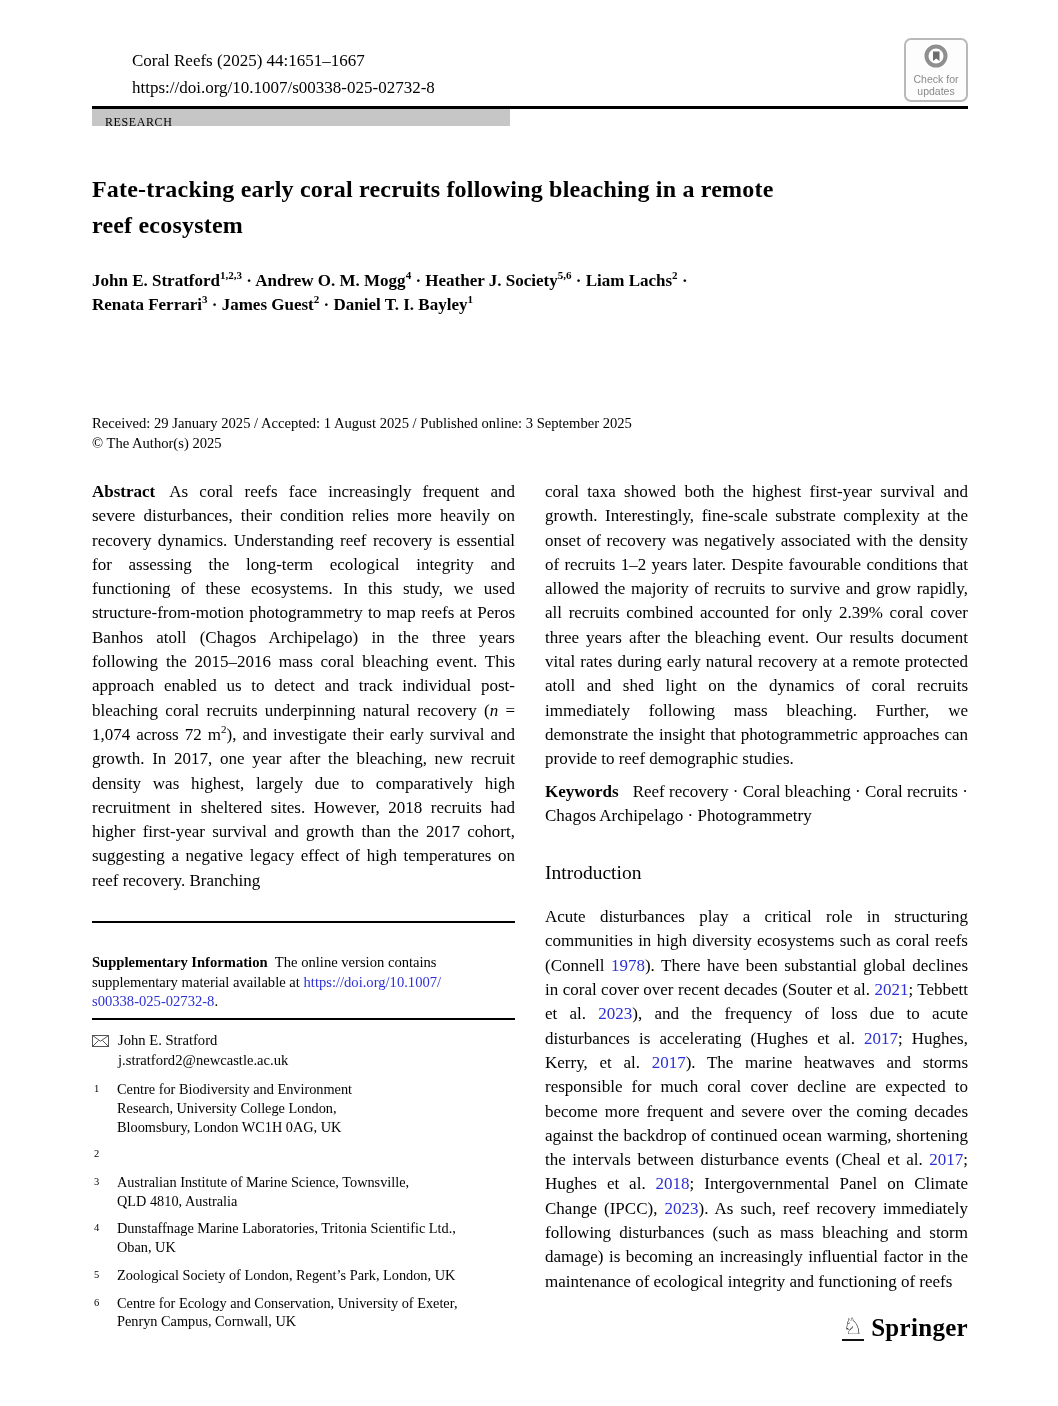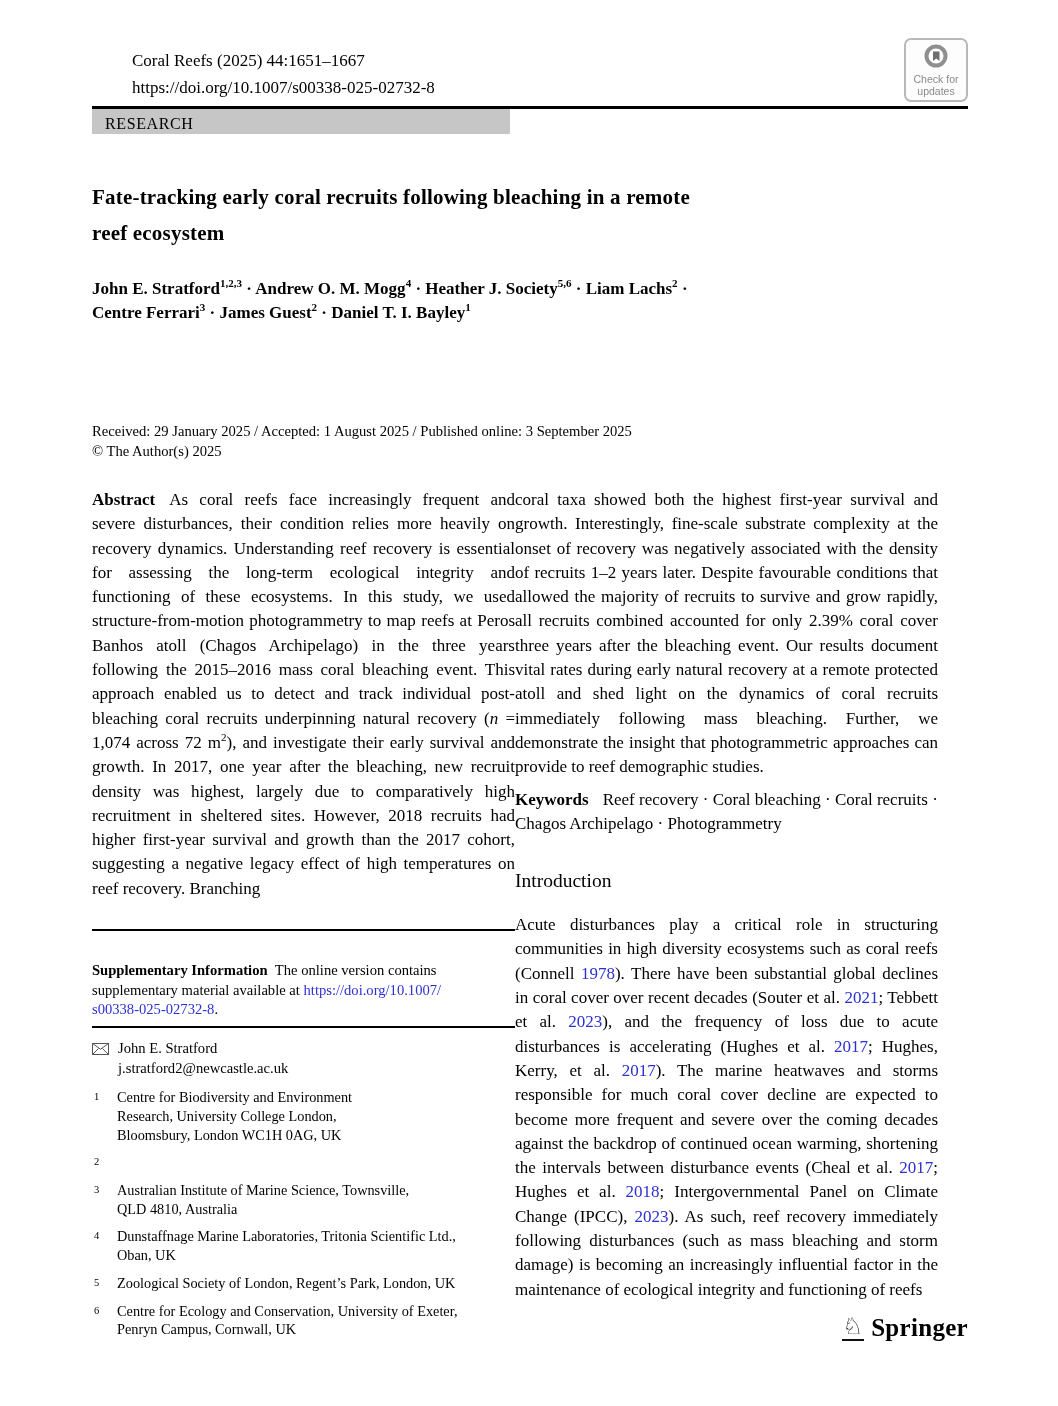--- a/index.html
+++ b/index.html
@@ -19,34 +19,34 @@
   .journal-head{font-size:17px;line-height:27px;}
   .doi{cursor:pointer;}
   .badge{
     margin-top:-8px;width:64px;border:2px solid #b9b9b9;border-radius:7px;
     padding:4px 2px 3px;display:flex;flex-direction:column;align-items:center;
     font-family:"Liberation Sans", sans-serif;background:#fdfdfd;cursor:pointer;
   }
   .badge-txt{font-size:10.5px;line-height:11.5px;color:var(--badge_text);text-align:center;}
   .toprule{height:3px;background:#000;margin-top:4px;}
   .research-banner{
-    width:418px;background:var(--banner);height:25px;
-    font-size:16px;letter-spacing:0.6px;padding:6px 0 0 13px;
+    width:418px;background:var(--banner);height:17px;
+    font-size:12px;letter-spacing:0.6px;padding:6px 0 0 13px;
   }
   h1.title{
-    margin-top:45px;font-size:21px;line-height:36px;font-weight:bold;
+    margin-top:45px;font-size:24px;line-height:36px;font-weight:bold;
     white-space:pre-line;letter-spacing:0.2px;
   }
   .authors{
     margin-top:26px;font-size:17px;font-weight:bold;line-height:24px;white-space:pre-line;
   }
   .history{margin-top:96px;font-size:14.6px;line-height:20px;}
   .copyright{font-size:14.6px;line-height:20px;}
   
-  .cols{display:flex;margin-top:27px;}
+  .cols{display:flex;gap:30px;margin-top:27px;}
   .col{width:423px;}
   .body{font-size:17px;line-height:24.3px;text-align:justify;}
   .para-label{font-weight:bold;margin-right:14px;}
   .keywords{margin-top:8px;text-align:left;}
   h2.section{margin-top:34px;font-size:19.5px;font-weight:normal;}
   .intro-p{margin-top:21px;}
   .rt-link{color:var(--link);cursor:pointer;}
   .rt-sup{font-size:65%;vertical-align:super;line-height:0;}
   .rt-i{font-style:italic;}
   .rt-b{font-weight:bold;}
@@ -97,21 +97,21 @@
 
   <div class="toprule"></div>
   <div class="research-banner">
     <span>RESEARCH</span>
   </div>
 
   <h1 class="title">Fate-tracking early coral recruits following bleaching in a remote
 reef ecosystem</h1>
 
   <div class="authors"><span>John E. Stratford</span><span class="rt-sup">1,2,3</span><span> · </span><span>Andrew O. M. Mogg</span><span class="rt-sup">4</span><span> · </span><span>Heather J. Society</span><span class="rt-sup">5,6</span><span> · </span><span>Liam Lachs</span><span class="rt-sup">2</span><span> ·
-</span><span>Centre Ferrari</span><span class="rt-sup">3</span><span> · </span><span>James Guest</span><span class="rt-sup">2</span><span> · </span><span>Daniel T. I. Bayley</span><span class="rt-sup">1</span></div>
+</span><span>Renata Ferrari</span><span class="rt-sup">3</span><span> · </span><span>James Guest</span><span class="rt-sup">2</span><span> · </span><span>Daniel T. I. Bayley</span><span class="rt-sup">1</span></div>
 
   <div class="history">Received: 29 January 2025 / Accepted: 1 August 2025 / Published online: 3 September 2025</div>
   <div class="copyright">© The Author(s) 2025</div>
 
   <div class="cols">
 
     <div class="col">
       <p class="body">
         <span class="para-label">Abstract</span><span><span>As coral reefs face increasingly frequent and severe disturbances, their condition relies more heavily on recovery dynamics. Understanding reef recovery is essential for assessing the long-term ecological integrity and functioning of these ecosystems. In this study, we used structure-from-motion photogrammetry to map reefs at Peros Banhos atoll (Chagos Archipelago) in the three years following the 2015–2016 mass coral bleaching event. This approach enabled us to detect and track individual post-bleaching coral recruits underpinning natural recovery (</span><span class="rt-i">n</span><span> = 1,074 across 72 m</span><span class="rt-sup">2</span><span>), and investigate their early survival and growth. In 2017, one year after the bleaching, new recruit density was highest, largely due to comparatively high recruitment in sheltered sites. However, 2018 recruits had higher first-year survival and growth than the 2017 cohort, suggesting a negative legacy effect of high temperatures on reef recovery. Branching</span></span>
       </p>

